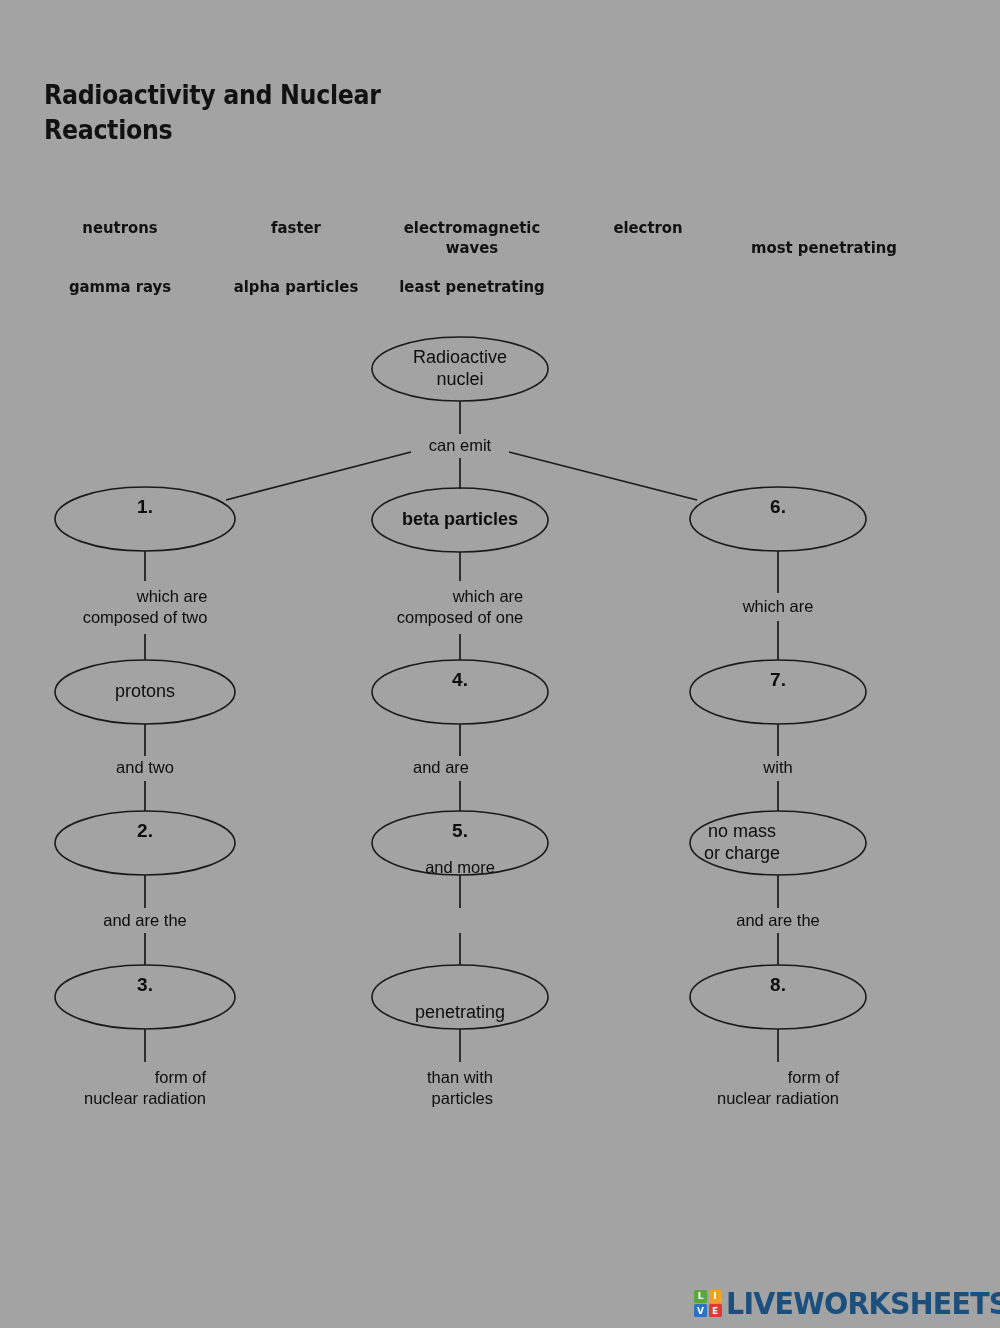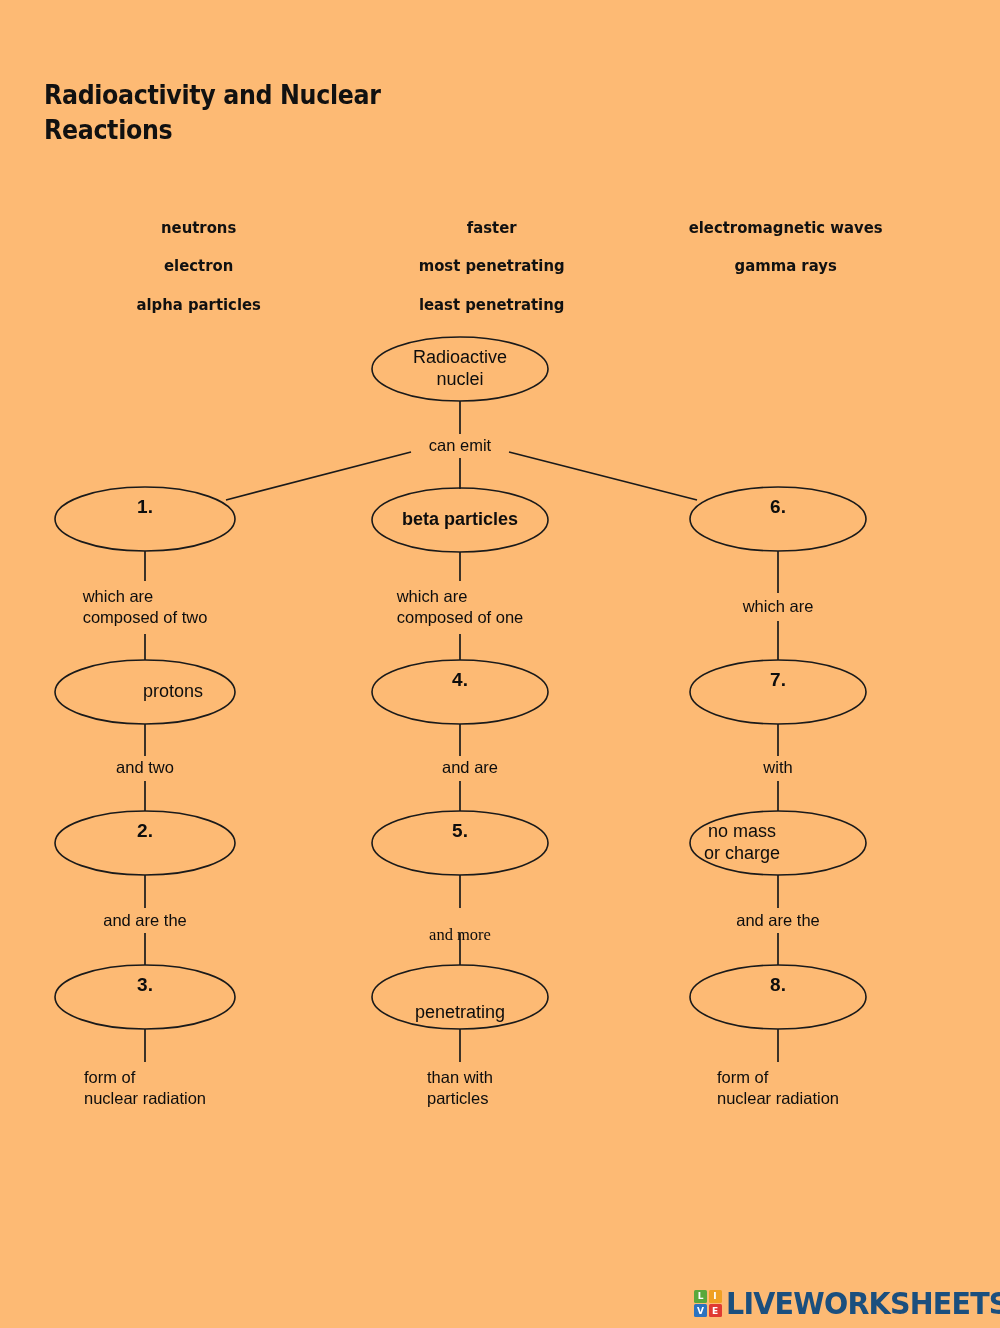--- a/index.html
+++ b/index.html
@@ -31,25 +31,25 @@
     line-height: 1.28;
     letter-spacing: -0.4px;
     color: #111111;
     transform: scaleX(0.88);
     transform-origin: left top;
   }
 
   
   #wordbank {
     position: absolute;
-    left: 52px;
+    left: 32px;
     top: 218px;
     width: 880px;
     display: grid;
-    grid-template-columns: repeat(3, 1fr);
+    grid-template-columns: repeat(5, 1fr);
     grid-auto-rows: auto;
     row-gap: 18px;
     column-gap: 0px;
   }
   .wb-cell {
     text-align: center;
     font-family: "DejaVu Sans", sans-serif;
     font-weight: bold;
     font-size: 16.5px;
     line-height: 1.24;
@@ -83,21 +83,21 @@
     color: #0d0d0d;
     transform: translate(-50%, -50%);
     white-space: pre-line;
   }
   .node-label.blank {
     font-weight: bold;
     font-size: 19px;
   }
   .connector-label {
     position: absolute;
-    text-align: left;
+    text-align: right;
     font-family: "Liberation Sans", sans-serif;
     font-size: 16.5px;
     line-height: 1.30;
     color: #0d0d0d;
     transform: translate(-50%, -50%);
     white-space: pre-line;
   }
 
   
   #logo {
@@ -130,21 +130,21 @@
     font-size: 30px;
     letter-spacing: -0.8px;
     color: #1b4f7e;
     transform: scaleX(0.95);
     transform-origin: left center;
   }
 </style>
 </head>
 <body>
 
-<div id="page" style="background: #fdba74;">
+<div id="page" style="background: #a3a3a3;">
 
   <div id="title">
     <div>Radioactivity and Nuclear</div>
     <div>Reactions</div>
   </div>
 
   <div id="wordbank">
     <div class="wb-cell">neutrons</div>
     <div class="wb-cell">faster</div>
     <div class="wb-cell">electromagnetic
@@ -205,35 +205,35 @@
     <line x1="778" y1="1029" x2="778" y2="1062" stroke="#1a1a1a"></line>
   </svg>
 
   <div class="node-label" style="left:460px; top:369px;">Radioactive
 nuclei</div>
   <div class="connector-label" style="left:460px; top:446px;">can emit</div>
 
   <div class="node-label blank" style="left:145px; top:507px;">1.</div>
   <div class="connector-label" style="left:145px; top:607px;">which are
 composed of two</div>
-  <div class="node-label" style="left:145px; top:692px;margin-left:28px;">protons</div>
+  <div class="node-label" style="left:145px; top:692px;">protons</div>
   <div class="connector-label" style="left:145px; top:768px;">and two</div>
   <div class="node-label blank" style="left:145px; top:831px;">2.</div>
   <div class="connector-label" style="left:145px; top:921px;">and are the</div>
   <div class="node-label blank" style="left:145px; top:985px;">3.</div>
   <div class="connector-label" style="left:145px; top:1088px;">form of
 nuclear radiation</div>
 
   <div class="node-label" style="left:460px; top:520px;font-weight:bold;">beta particles</div>
   <div class="connector-label" style="left:460px; top:607px;">which are
 composed of one</div>
   <div class="node-label blank" style="left:460px; top:680px;">4.</div>
-  <div class="connector-label" style="left:470px; top:768px;">and are</div>
+  <div class="connector-label" style="left:441px; top:768px;">and are</div>
   <div class="node-label blank" style="left:460px; top:831px;">5.</div>
-  <div class="connector-label" style="left:460px; top:935px;font-family:Liberation Serif, serif;">and more</div>
+  <div class="connector-label" style="left:460px; top:868px;">and more</div>
   <div class="node-label" style="left:460px; top:997px;margin-top:16px;">penetrating</div>
   <div class="connector-label" style="left:460px; top:1088px;">than with
 particles</div>
 
   <div class="node-label blank" style="left:778px; top:507px;">6.</div>
   <div class="connector-label" style="left:778px; top:607px;">which are</div>
   <div class="node-label blank" style="left:778px; top:680px;">7.</div>
   <div class="connector-label" style="left:778px; top:768px;">with</div>
   <div class="node-label" style="left:742px; top:843px;">no mass
 or charge</div>

